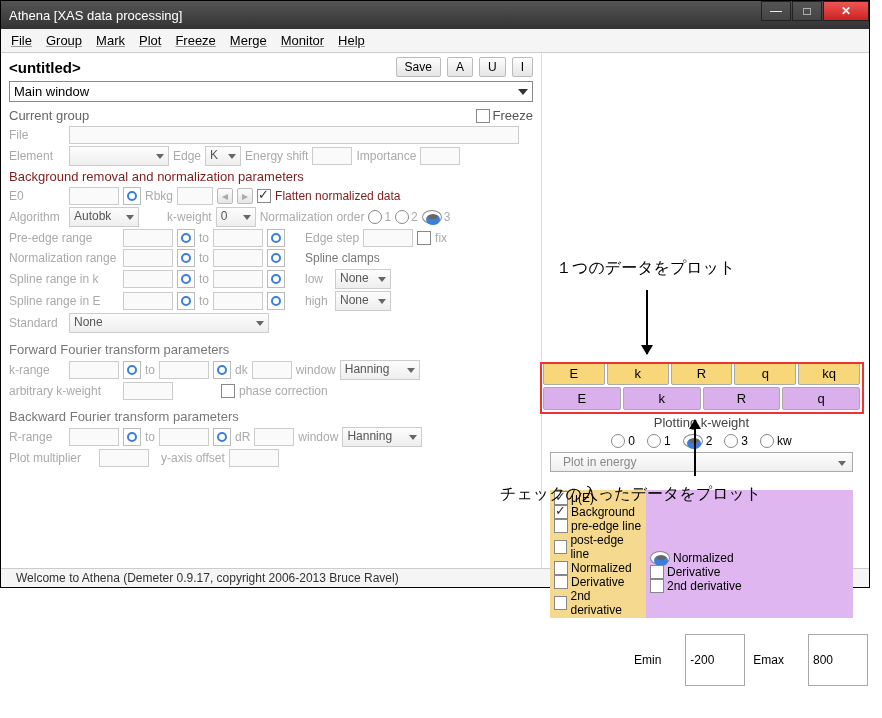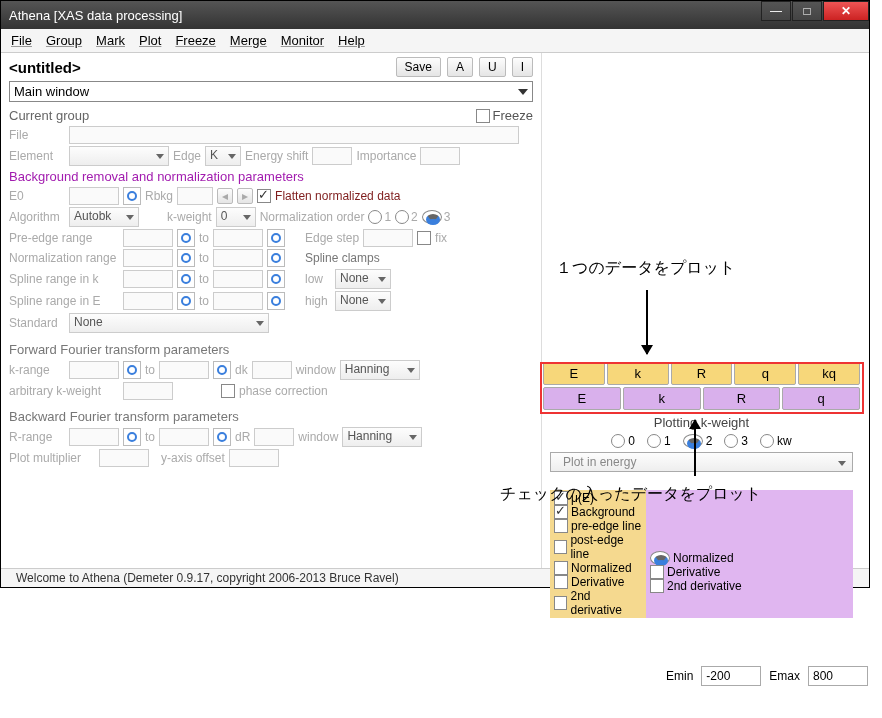--- a/index.html
+++ b/index.html
@@ -53,21 +53,21 @@
 .hidden-dd { border:1px solid #aaa; background: linear-gradient(#fdfdfd,#eee); font-size:12px; padding:2px 12px; margin:4px 8px; position:relative;}
 .hidden-dd::after{content:""; position:absolute; right:6px; top:8px; border-left:4px solid transparent; border-right:4px solid transparent; border-top:5px solid #666;}
 
 .plot-opts { font-size:12px; margin: 12px 8px; }
 .plot-opts .col2 { display:flex; }
 .plot-opts .cola { background:#f5d98f; padding:1px 4px; width:96px;}
 .plot-opts .colb { background:#e0b6f0; padding:1px 4px; flex:1;}
 .plot-opts .line { display:flex; align-items:center; gap:3px;}
 
 .emin-row { position:absolute; right:14px; bottom:32px; display:flex; gap:8px; font-size:12px; align-items:center;}
-.emin-row input { width:60px; border:1px solid #aaa; padding:2px 4px; font-size:12px;}
+.emin-row input { width:60px; border:1px solid #aaa; padding:18px 4px; font-size:12px;margin-left:16px;}
 
 
 .annot { position:absolute; font-size:16px; color:#000;text-align:right; }
 .arrow { position:absolute; width:2px; background:#000; }
 .arrow::after{ content:""; position:absolute; bottom:-1px; left:-5px; border-left:6px solid transparent; border-right:6px solid transparent; border-top:10px solid #000;}
 .redbox { position:absolute; border:2px solid #e33; }
 </style>
 </head>
 <body>
 
@@ -122,21 +122,21 @@
         <span class="lbl" style="width:56px">Element</span>
         <span class="sel" style="width:100px"></span>
         <span class="lbl">Edge</span>
         <span class="sel" style="width:36px">K</span>
         <span class="lbl">Energy shift</span>
         <span class="inp" style="width:40px"></span>
         <span class="lbl">Importance</span>
         <span class="inp" style="width:40px"></span>
       </div>
 
-      <div class="section-title" style="color:#a21caf">Background removal and normalization parameters</div>
+      <div class="section-title" style="color:#7f1d1d">Background removal and normalization parameters</div>
       <div class="row">
         <span class="lbl" style="width:56px">E0</span>
         <span class="inp"></span>
         <span class="tgt">
             <span></span>
           </span>
         <span class="lbl">Rbkg</span>
         <span class="inp" style="width:36px"></span>
         <span class="smbtn" style="padding:0 4px">◂</span>
         <span class="smbtn" style="padding:0 4px">▸</span>

